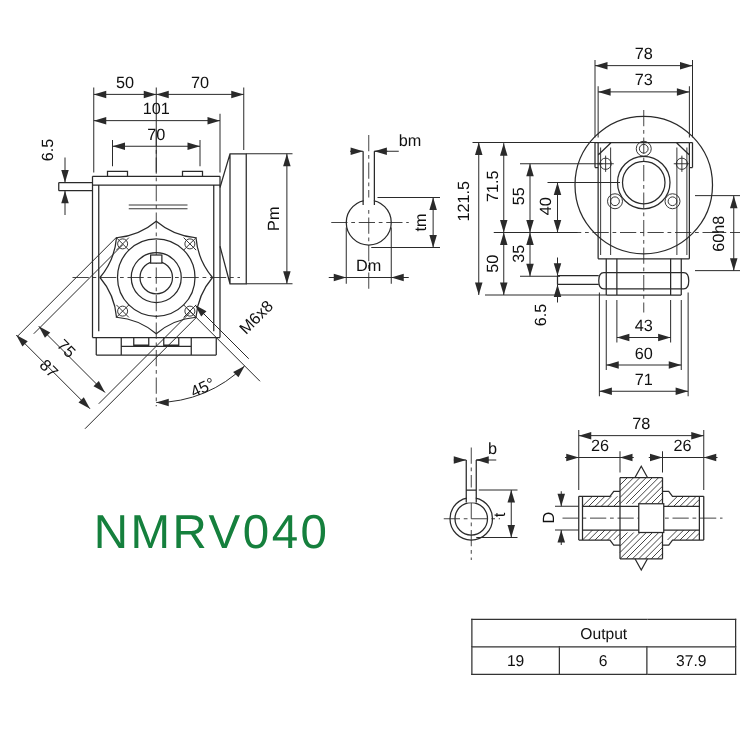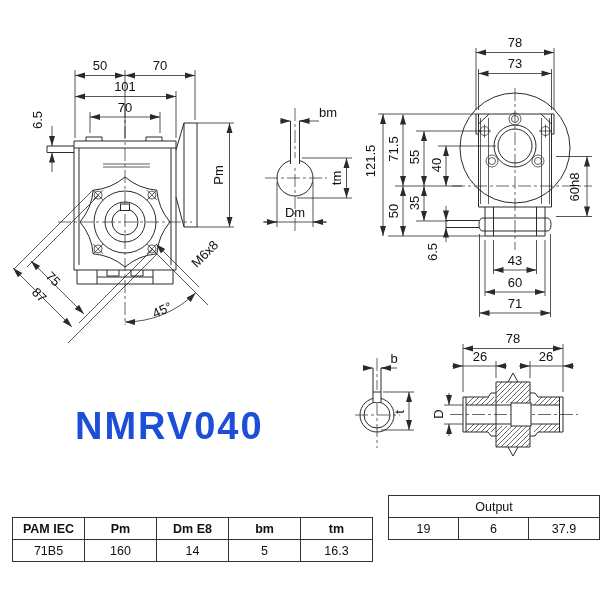--- a/index.html
+++ b/index.html
@@ -5,28 +5,28 @@
   html,body{margin:0;padding:0;background:#fff;}
   #stage{position:relative;width:600px;height:600px;background:#ffffff;overflow:hidden;
          font-family:"Liberation Sans", sans-serif;}
   svg{position:absolute;left:0;top:0;}
   svg .ol{stroke:#2a2a2a;stroke-width:1;fill:none;}
   svg .thin{stroke:#2a2a2a;stroke-width:0.75;fill:none;}
   svg .dl{stroke:#2a2a2a;stroke-width:0.8;fill:none;}
   svg .cl{stroke:#2a2a2a;stroke-width:0.7;fill:none;stroke-dasharray:13 3 3 3;}
   svg .hatch{stroke:#2a2a2a;stroke-width:0.7;fill:none;}
   svg text.dt{font-family:"Liberation Sans",sans-serif;font-size:13px;fill:#111;text-anchor:middle;}
-  #title{position:absolute;left:75px;top:405px;font-size:38px;font-weight:bold;color:#1d4ed8;
+  #title{position:absolute;left:75px;top:405px;font-size:38px;font-weight:normal;color:#15803d;
          letter-spacing:2px;font-family:"Liberation Sans",sans-serif;}
   table.spec{position:absolute;border-collapse:collapse;table-layout:fixed;
              font-size:12.5px;color:#111;text-align:center;}
   table.spec td,table.spec th{border:1px solid #333;padding:0;height:21px;overflow:hidden;}
   table.spec th{font-weight:bold;}
   #table-main{left:12px;top:517px;width:360px;}
-  #table-output{left:388px;top:495px;width:211px;padding-left:28px;}
+  #table-output{left:377px;top:495px;width:211px;padding-left:28px;}
 </style>
 </head>
 <body>
 
 <div id="stage">
 
 <svg width="600" height="600" viewBox="0 0 600 600">
   <defs>
     <marker id="ar" markerUnits="userSpaceOnUse" markerWidth="12" markerHeight="8" refX="10.5" refY="4" orient="auto-start-reverse">
       <path d="M0.5,1 L10.5,4 L0.5,7 Z" fill="#2a2a2a"></path>
@@ -219,45 +219,20 @@
     <line class="dl" x1="449" y1="436" x2="449" y2="424" marker-end="url(#ar)"></line>
     <text class="dt" x="513" y="343">78</text>
     <text class="dt" x="480" y="361">26</text>
     <text class="dt" x="546" y="361">26</text>
     <text class="dt" x="443" y="414" transform="rotate(-90 443 414)">D</text>
   </g>
 </svg>
 
 <div id="title">NMRV040</div>
 
-<table class="spec" id="table-main">
-  <colgroup>
-        <col style="width:72px">
-        <col style="width:72px">
-        <col style="width:72px">
-        <col style="width:72px">
-        <col style="width:72px">
-      </colgroup>
-  <tbody>
-        <tr>
-    <th>PAM IEC</th>
-    <th>Pm</th>
-    <th>Dm E8</th>
-    <th>bm</th>
-    <th>tm</th>
-  </tr>
-  <tr>
-    <td>71B5</td>
-    <td>160</td>
-    <td>14</td>
-    <td>5</td>
-    <td>16.3</td>
-  </tr>
-</tbody>
-    </table>
 
 <table class="spec" id="table-output">
   <colgroup>
         <col style="width:70px">
         <col style="width:70px">
         <col style="width:71px">
       </colgroup>
   <tbody>
         <tr>
     <td colspan="3">Output</td>

